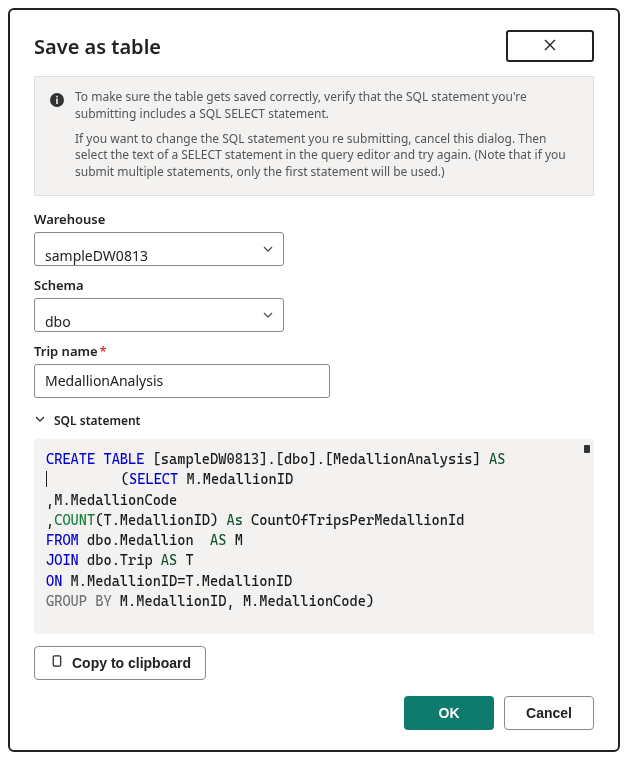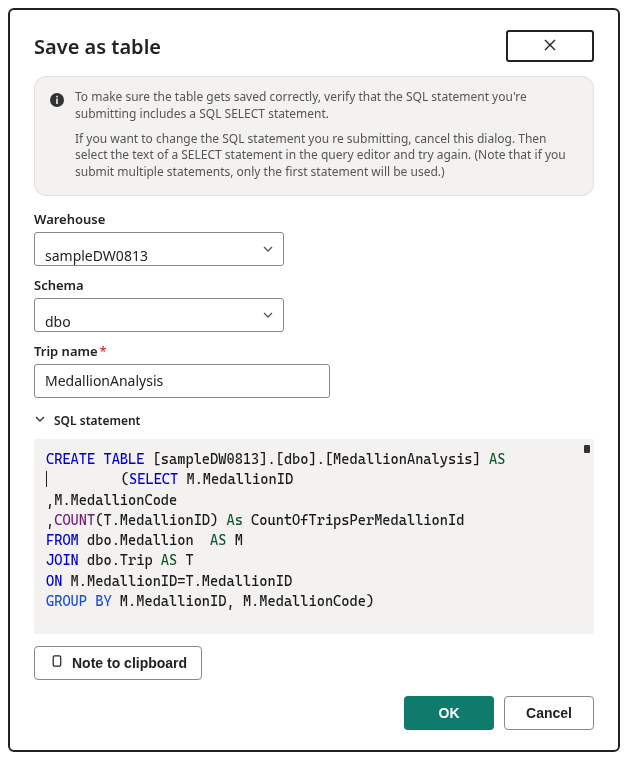--- a/index.html
+++ b/index.html
@@ -40,21 +40,21 @@
     display: flex;
     align-items: center;
     justify-content: center;
     cursor: pointer;
     font-size: 18px;
     line-height: 1;
   }
   .info-box {
     background: #f3f2f1;
     border: 1px solid #e1dfdd;
-    border-radius: 12px;
+    border-radius: 1px;
     padding: 12px 14px 14px 14px;
     display: flex;
     gap: 10px;
     margin-bottom: 14px;
   }
   .info-icon {
     flex: 0 0 auto;
     margin-top: 2px;
   }
   .info-text p {
@@ -130,22 +130,22 @@
     height: 8px;
     background: #333;
     border-radius: 1px;
   }
   .kw-create { color: #0000cd; }
   .kw-as { color: #14532d; }
   .kw-select { color: #0000cd; }
   .kw-from { color: #0000cd; }
   .kw-join { color: #0000cd; }
   .kw-on { color: #0000cd; }
-  .kw-group { color: #1d4ed8; }
-  .fn { color: #701a75; }
+  .kw-group { color: #737373; }
+  .fn { color: #15803d; }
   .id { color: #1a1a1a; }
   .caret { border-left: 1px solid #222; }
   .copy-btn {
     margin-top: 12px;
     height: 34px;
     border: 1px solid #888;
     border-radius: 4px;
     background: #fff;
     padding: 0 14px;
     font-size: 14px;
@@ -267,21 +267,21 @@
 <span class="kw-group">GROUP BY</span><span class="id"> M.MedallionID, M.MedallionCode)</span>
 </div>
 
   <button class="copy-btn">
     <span>
       <svg width="15" height="15" viewBox="0 0 16 16">
           <rect x="4.5" y="2" width="8" height="11" rx="1.5" stroke="#222" stroke-width="1.3" fill="none"></rect>
           <path d="M4.5 4 H3 a1.5 1.5 0 0 0 -1.5 1.5 V13 a1.5 1.5 0 0 0 1.5 1.5 H9" stroke="#222" stroke-width="1.3" fill="none" stroke-linecap="round" opacity="0"></path>
         </svg>
     </span>
-    <span>Note to clipboard</span>
+    <span>Copy to clipboard</span>
   </button>
 
   <div class="footer">
     <button class="btn btn-primary">OK</button>
     <button class="btn btn-secondary">Cancel</button>
   </div>
 
 </div>
 
 </body></html>

